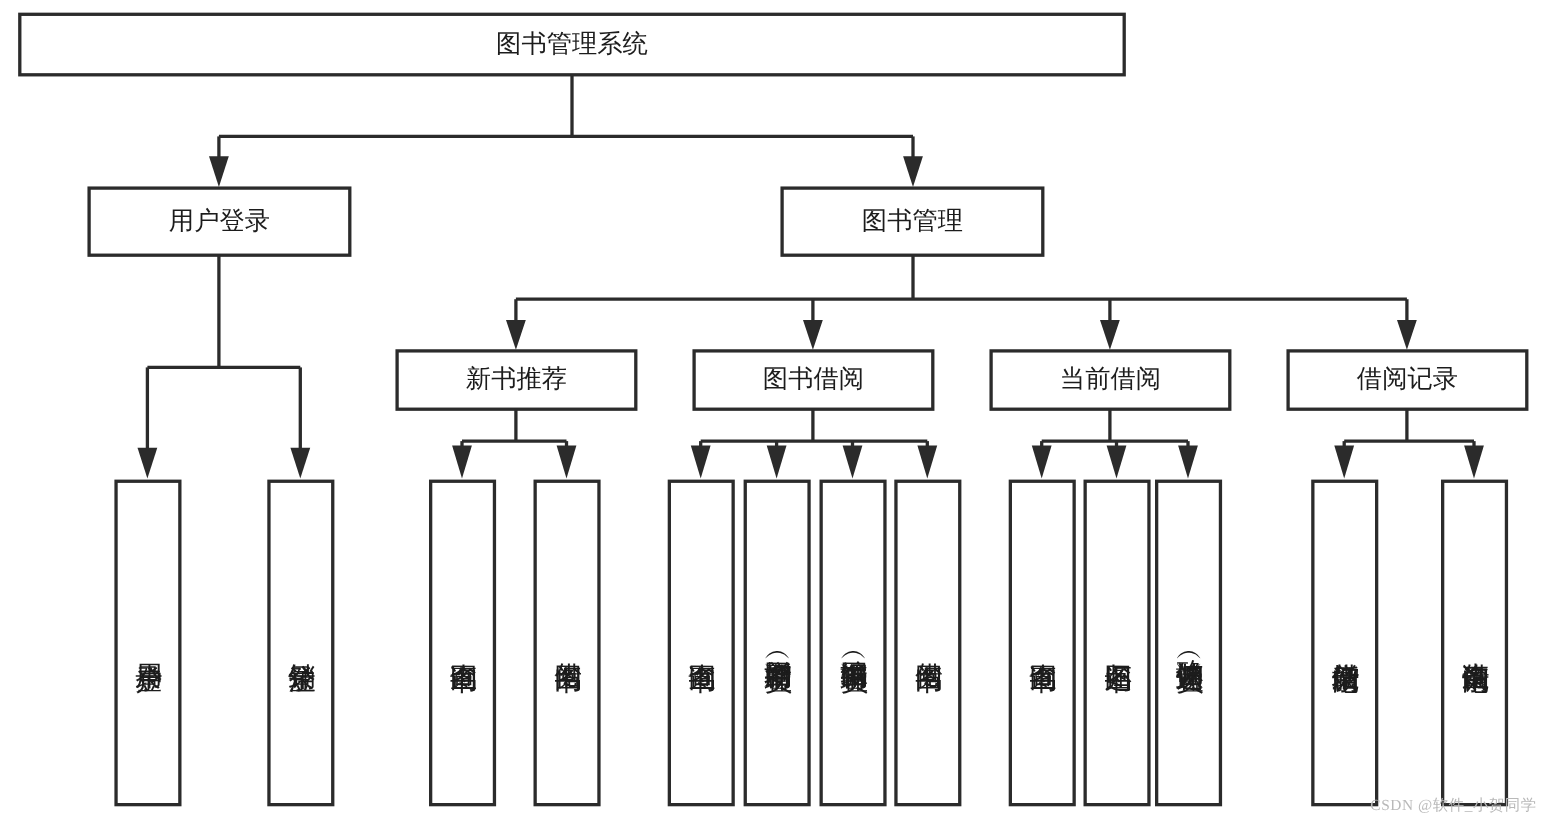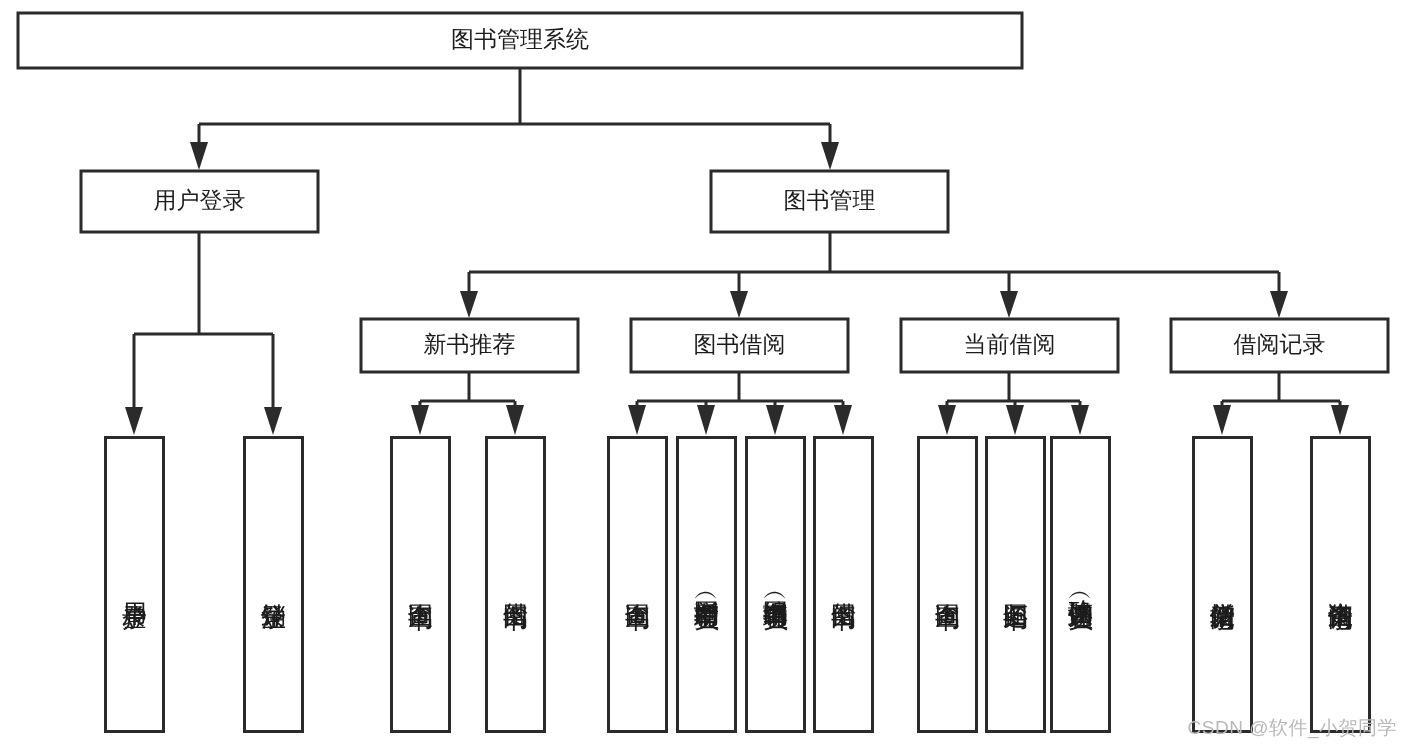--- a/index.html
+++ b/index.html
@@ -66,22 +66,22 @@
     background: #ffffff;
     display: flex;
     align-items: center;
     justify-content: center;
     overflow: hidden;
   }
   .watermark {
     position: absolute;
     right: 8px;
     bottom: 6px;
-    font-family: Liberation Sans, sans-serif;
-    font-size: 19px;
+    font-family: Liberation Serif, serif;
+    font-size: 14px;
     color: #b9b9b9;
     white-space: nowrap;
     letter-spacing: 0.5px;
     pointer-events: none;
   }
 </style>
 </head>
 <body>
 
 <div id="diagram-root">

